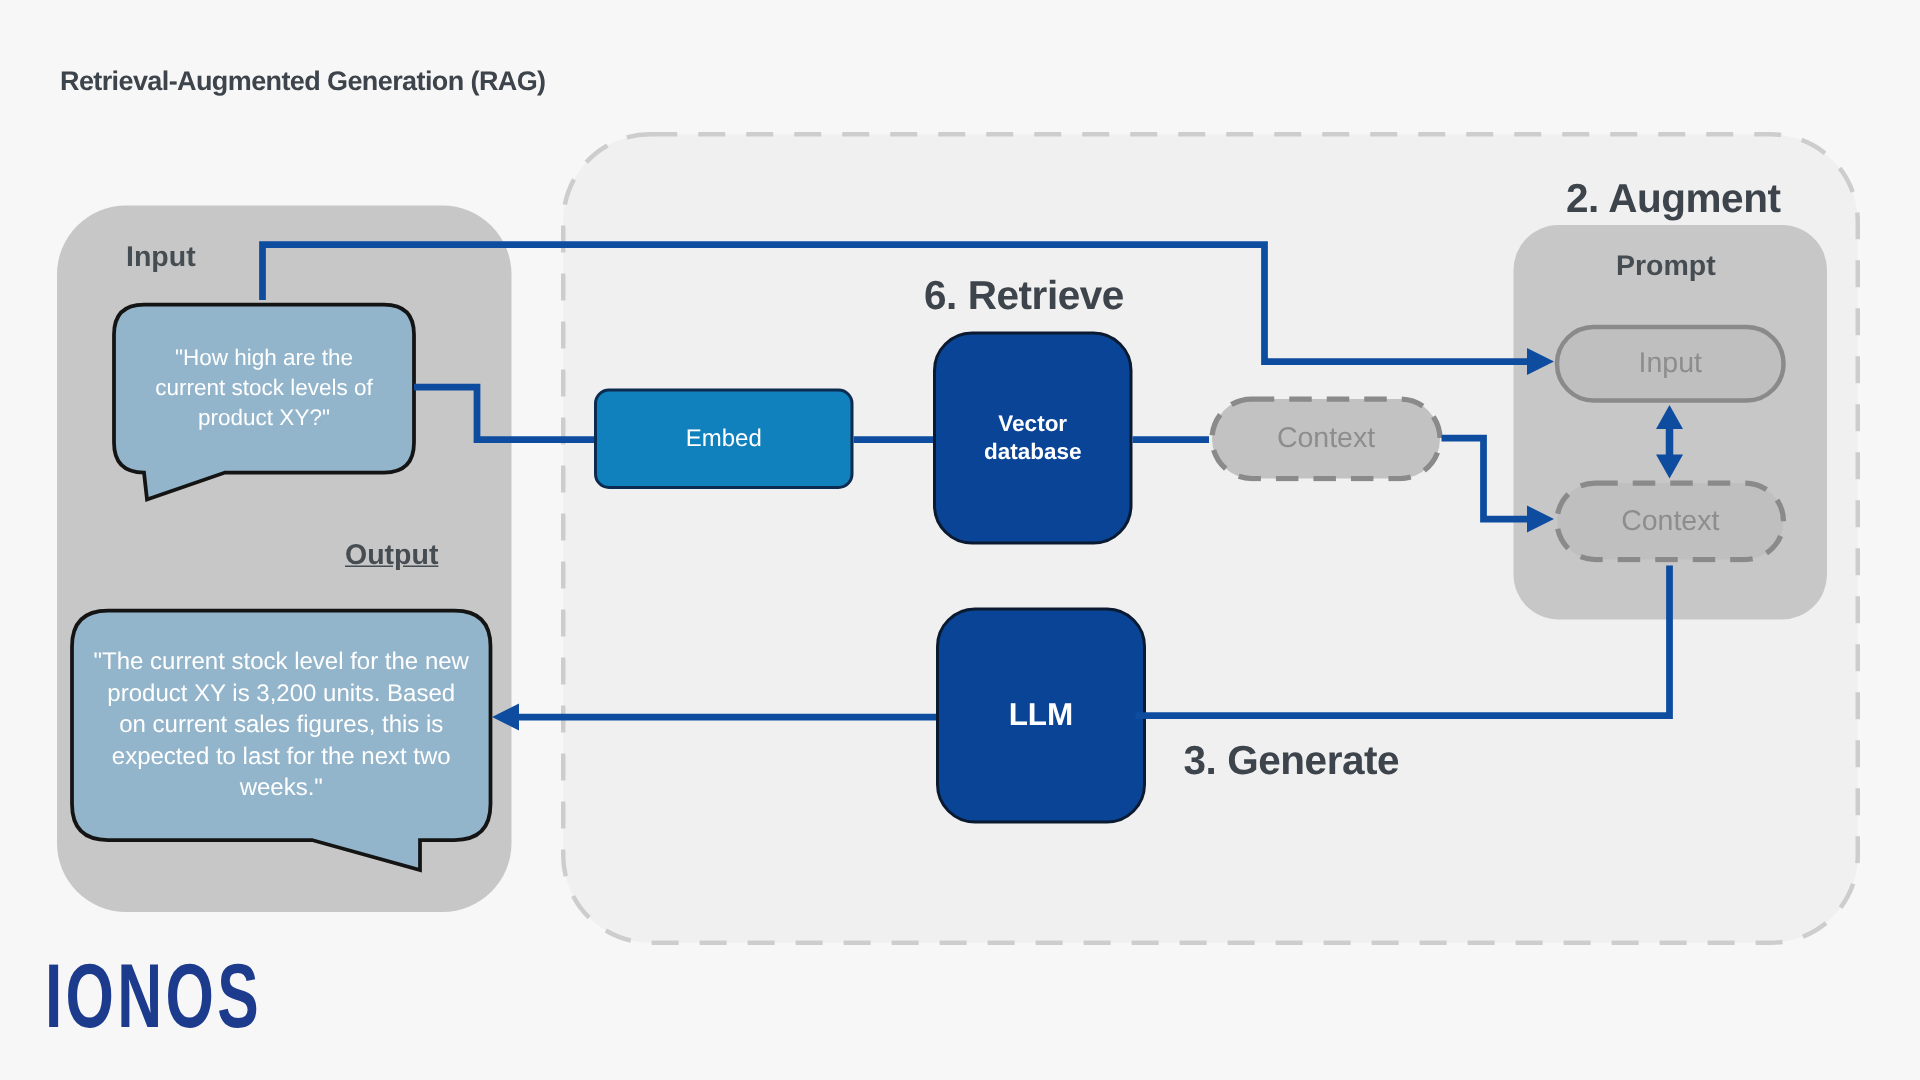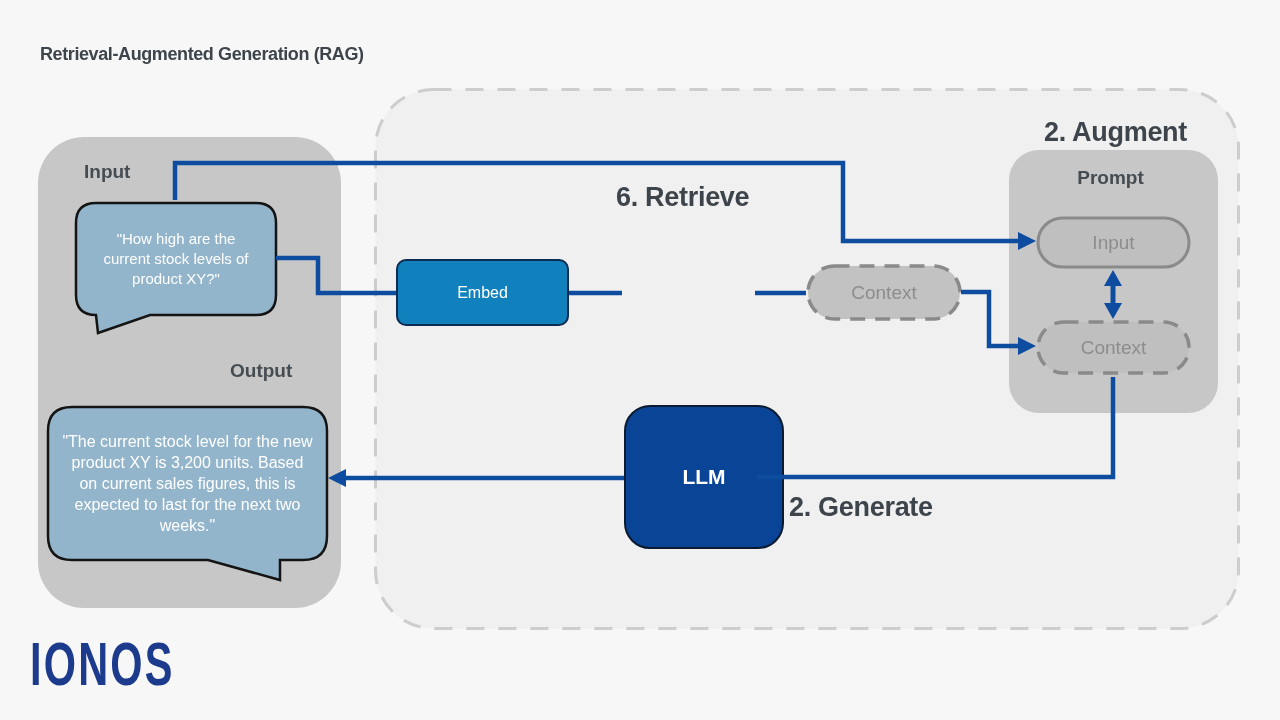--- a/index.html
+++ b/index.html
@@ -12,65 +12,68 @@
   .dashed-container{left:374px;top:88px;width:866px;height:542px;z-index:0;}
   .io-panel{left:38px;top:137px;width:303px;height:471px;background:#c7c7c7;border-radius:46px;z-index:1;}
   .prompt-panel{left:1009px;top:150px;width:209px;height:263px;background:#c7c7c7;border-radius:30px;z-index:2;}
   .bubble{z-index:3;}
   .bubble-text{position:absolute;display:flex;align-items:center;justify-content:center;
                text-align:center;color:#ffffff;}
   .node{display:flex;align-items:center;justify-content:center;text-align:center;color:#fff;z-index:3;box-sizing:border-box;}
   .embed-node{left:396px;top:259px;width:173px;height:67px;background:#1181bd;border:2px solid #0c2b50;border-radius:10px;font-size:16px;}
   .darkblue-node{background:#0a4496;border:2px solid #0a1a30;border-radius:26px;font-weight:bold;}
   .vectordb-node{left:622px;top:221px;width:133px;height:142px;font-size:15px;line-height:19px;padding:0 18px;}
-  .llm-node{left:624px;top:405px;width:160px;height:144px;font-size:21px;}
+  .llm-node{left:624px;top:405px;width:140px;height:144px;font-size:21px;}
   .oval{z-index:3;}
   .oval-label{position:absolute;inset:0;display:flex;align-items:center;justify-content:center;
               font-size:19px;color:#8d8d8d;}
   .arrows{left:0;top:0;width:1280px;height:720px;z-index:5;pointer-events:none;}
   .logo{left:30px;top:636px;font-size:56px;font-weight:bold;color:#1c3b8d;letter-spacing:3px;
         transform:scale(0.74,1.08);transform-origin:left center;line-height:56px;z-index:4;}
 </style>
 </head>
 <body>
 
 <div class="stage">
 
   <div class="abs page-title">Retrieval-Augmented Generation (RAG)</div>
 
   <svg class="abs dashed-container" width="866" height="542" viewBox="0 0 866 542">
     <rect x="1.5" y="1.5" width="863" height="539" rx="58" fill="#f0f0f0" stroke="#cdcdcd" stroke-width="3" stroke-dasharray="18 14"></rect>
   </svg>
 
   <div class="abs io-panel"></div>
   <div class="abs panel-label" style="left:84px;top:161px;">Input</div>
-  <div class="abs panel-label" style="left:230px;top:360px;">Output</div>
+  <div class="abs panel-label" style="left:230px;top:360px;text-decoration:underline;">Output</div>
 
   <div class="abs bubble" style="left:60px;top:200px;width:220px;height:140px;">
     <svg width="220" height="140" viewBox="0 0 220 140">
       <path d="M36,3 H196 Q216,3 216,23 V95 Q216,115 196,115 H90 L38,133 L36,115 Q16,115 16,95 V23 Q16,3 36,3 Z" fill="#93b5cb" stroke="#141414" stroke-width="2.5"></path>
     </svg>
     <div class="bubble-text" style="left:16px;top:3px;width:200px;height:112px;padding:0 16px;box-sizing:border-box;font-size:15px;line-height:20px;">"How high are the current stock levels of product XY?"</div>
   </div>
 
   <div class="abs bubble" style="left:40px;top:400px;width:300px;height:185px;">
     <svg width="300" height="185" viewBox="0 0 300 185">
       <path d="M32,7 H263 Q287,7 287,31 V136 Q287,160 263,160 H240 V180 L168,160 H32 Q8,160 8,136 V31 Q8,7 32,7 Z" fill="#93b5cb" stroke="#141414" stroke-width="2.5"></path>
     </svg>
     <div class="bubble-text" style="left:8px;top:7px;width:279px;height:153px;padding:0 14px;box-sizing:border-box;font-size:16px;line-height:21px;">"The current stock level for the new product XY is 3,200 units. Based on current sales figures, this is expected to last for the next two weeks."</div>
   </div>
 
   <div class="abs section-label" style="left:616px;top:182px;">6. Retrieve</div>
   <div class="abs section-label" style="left:1044px;top:117px;">2. Augment</div>
-  <div class="abs section-label" style="left:789px;top:492px;">2. Generate</div>
+  <div class="abs section-label" style="left:789px;top:492px;">3. Generate</div>
 
   <div class="abs node embed-node">
     <span>Embed</span>
   </div>
 
+  <div class="abs node darkblue-node vectordb-node">
+    <span>Vector database</span>
+  </div>
 
   <div class="abs node darkblue-node llm-node">
     <span>LLM</span>
   </div>
 
   <div class="abs oval" style="left:806px;top:264px;width:156px;height:57px;">
     <svg width="156" height="57" viewBox="0 0 156 57">
       <rect x="2" y="2" width="152" height="53" rx="26.5" fill="#c2c2c2" stroke="#8a8a8a" stroke-width="3.5" stroke-dasharray="15 10"></rect>
     </svg>
     <div class="oval-label">Context</div>

